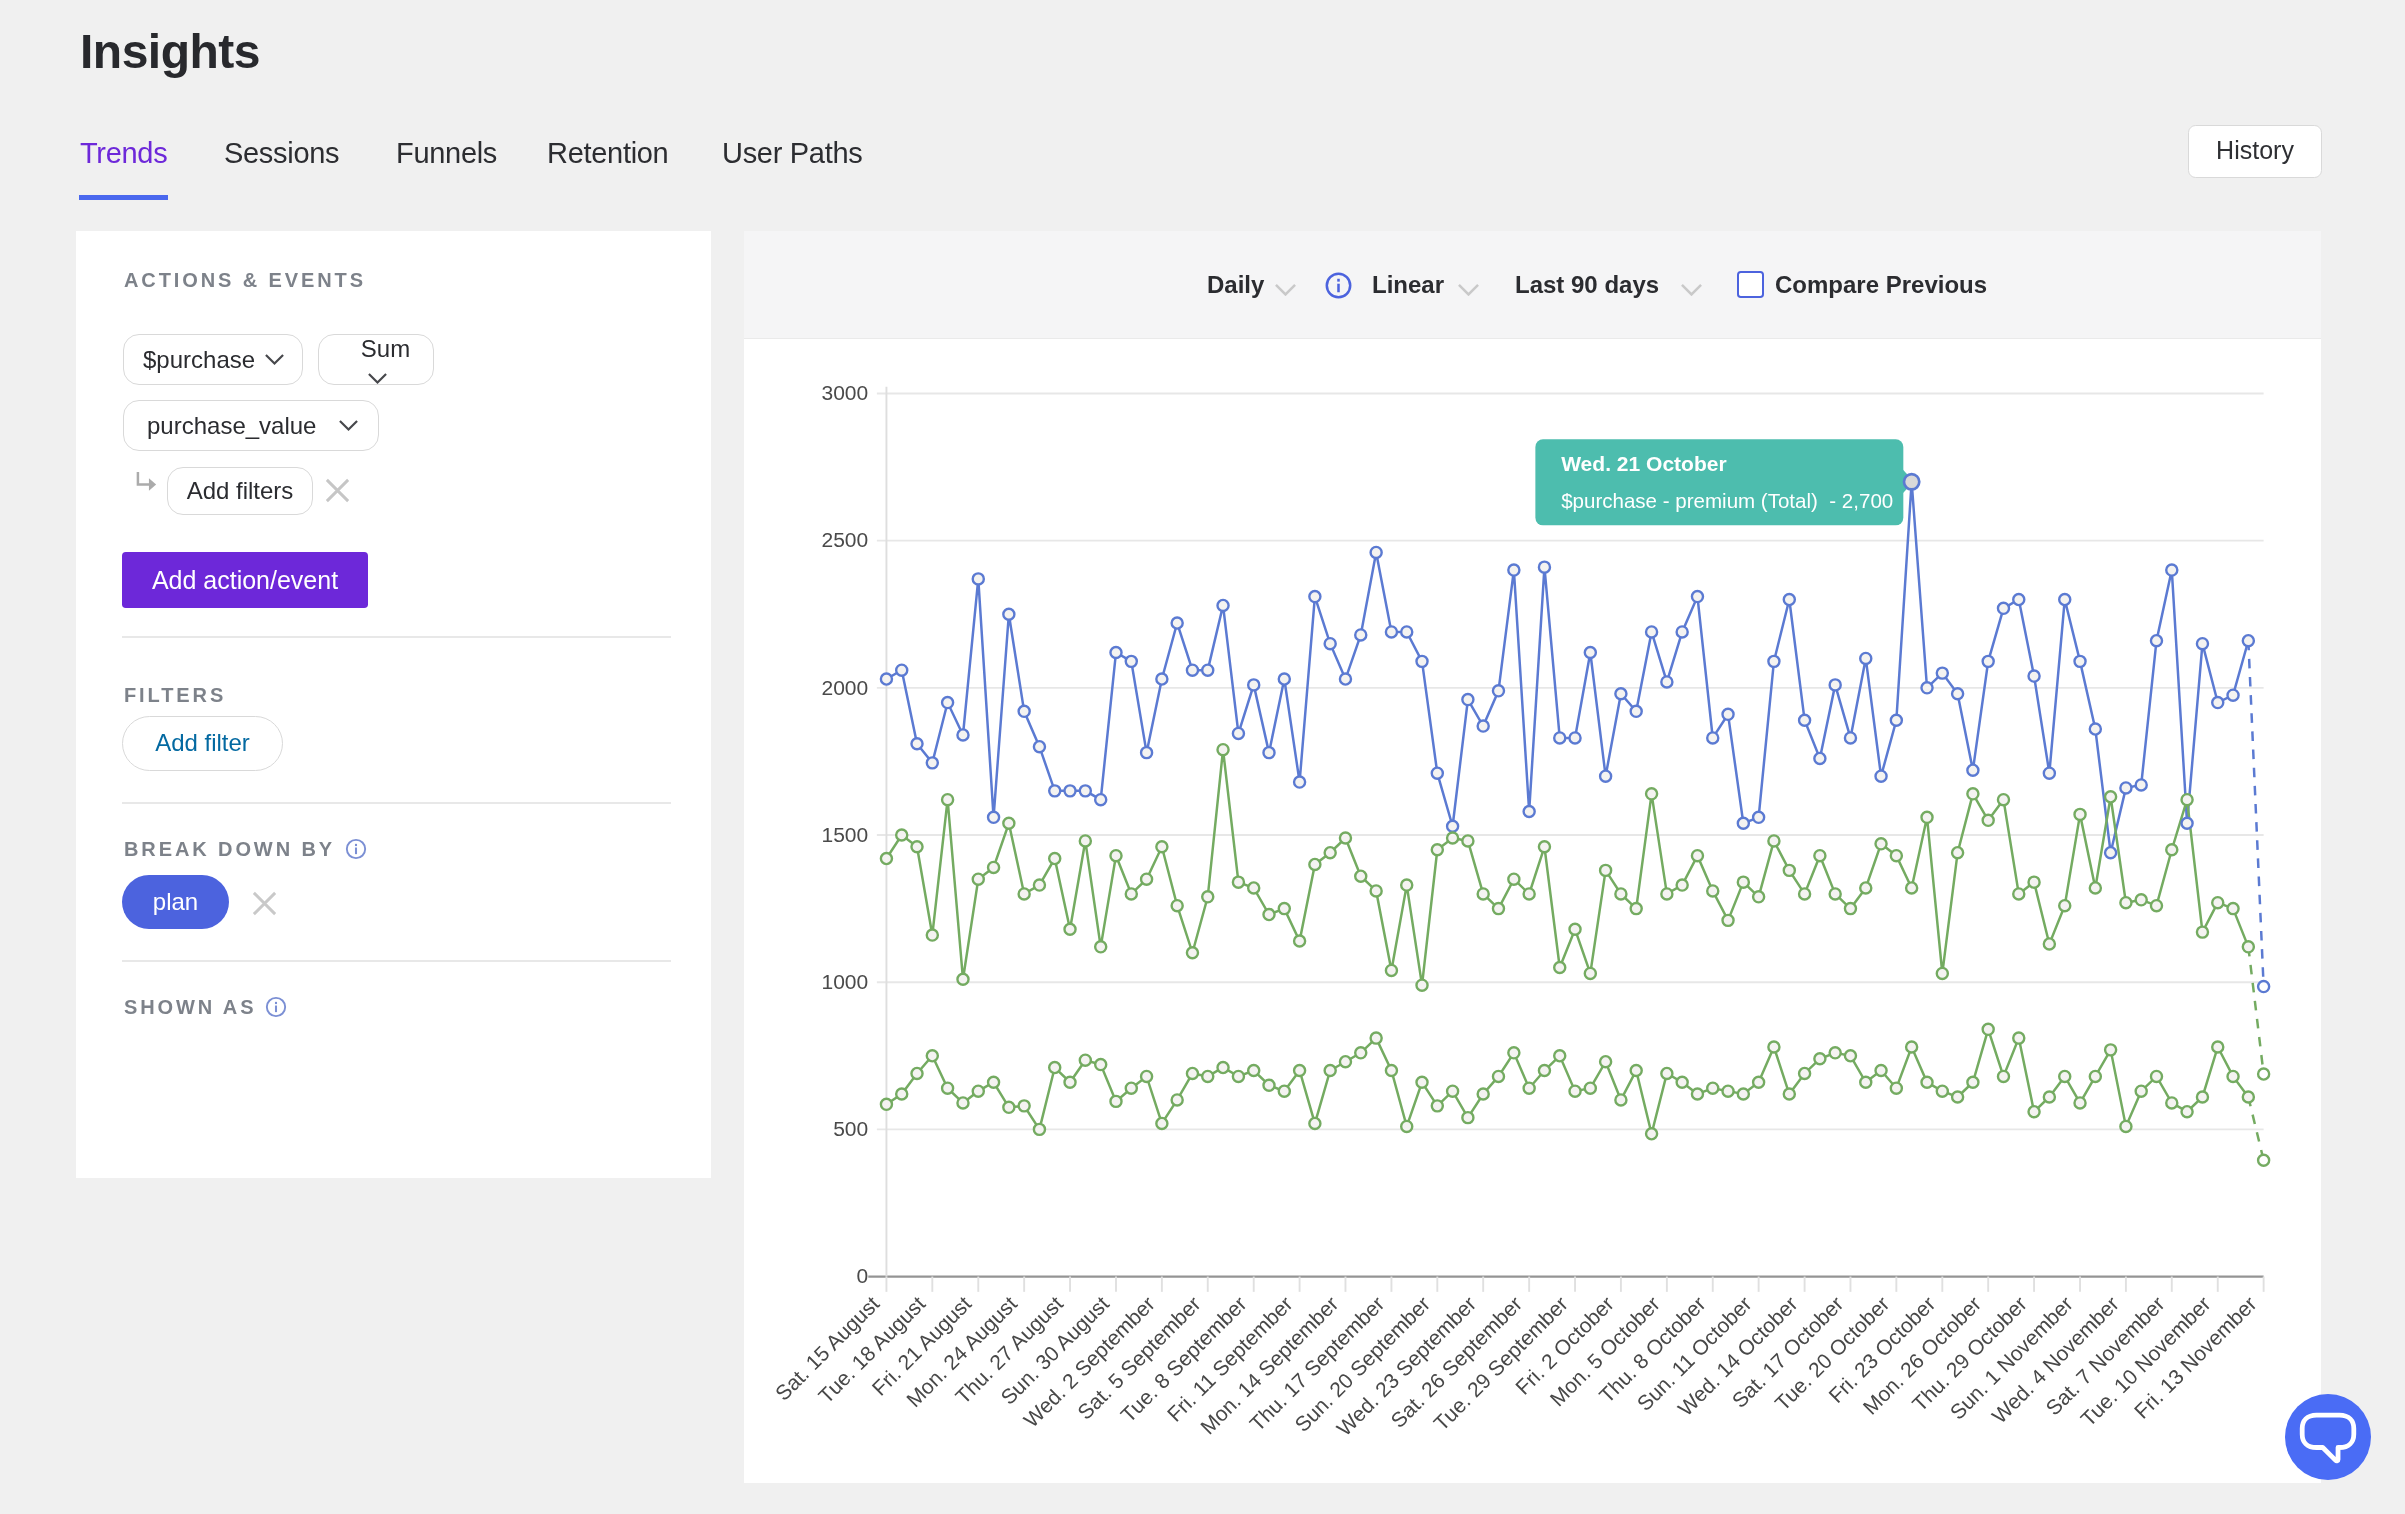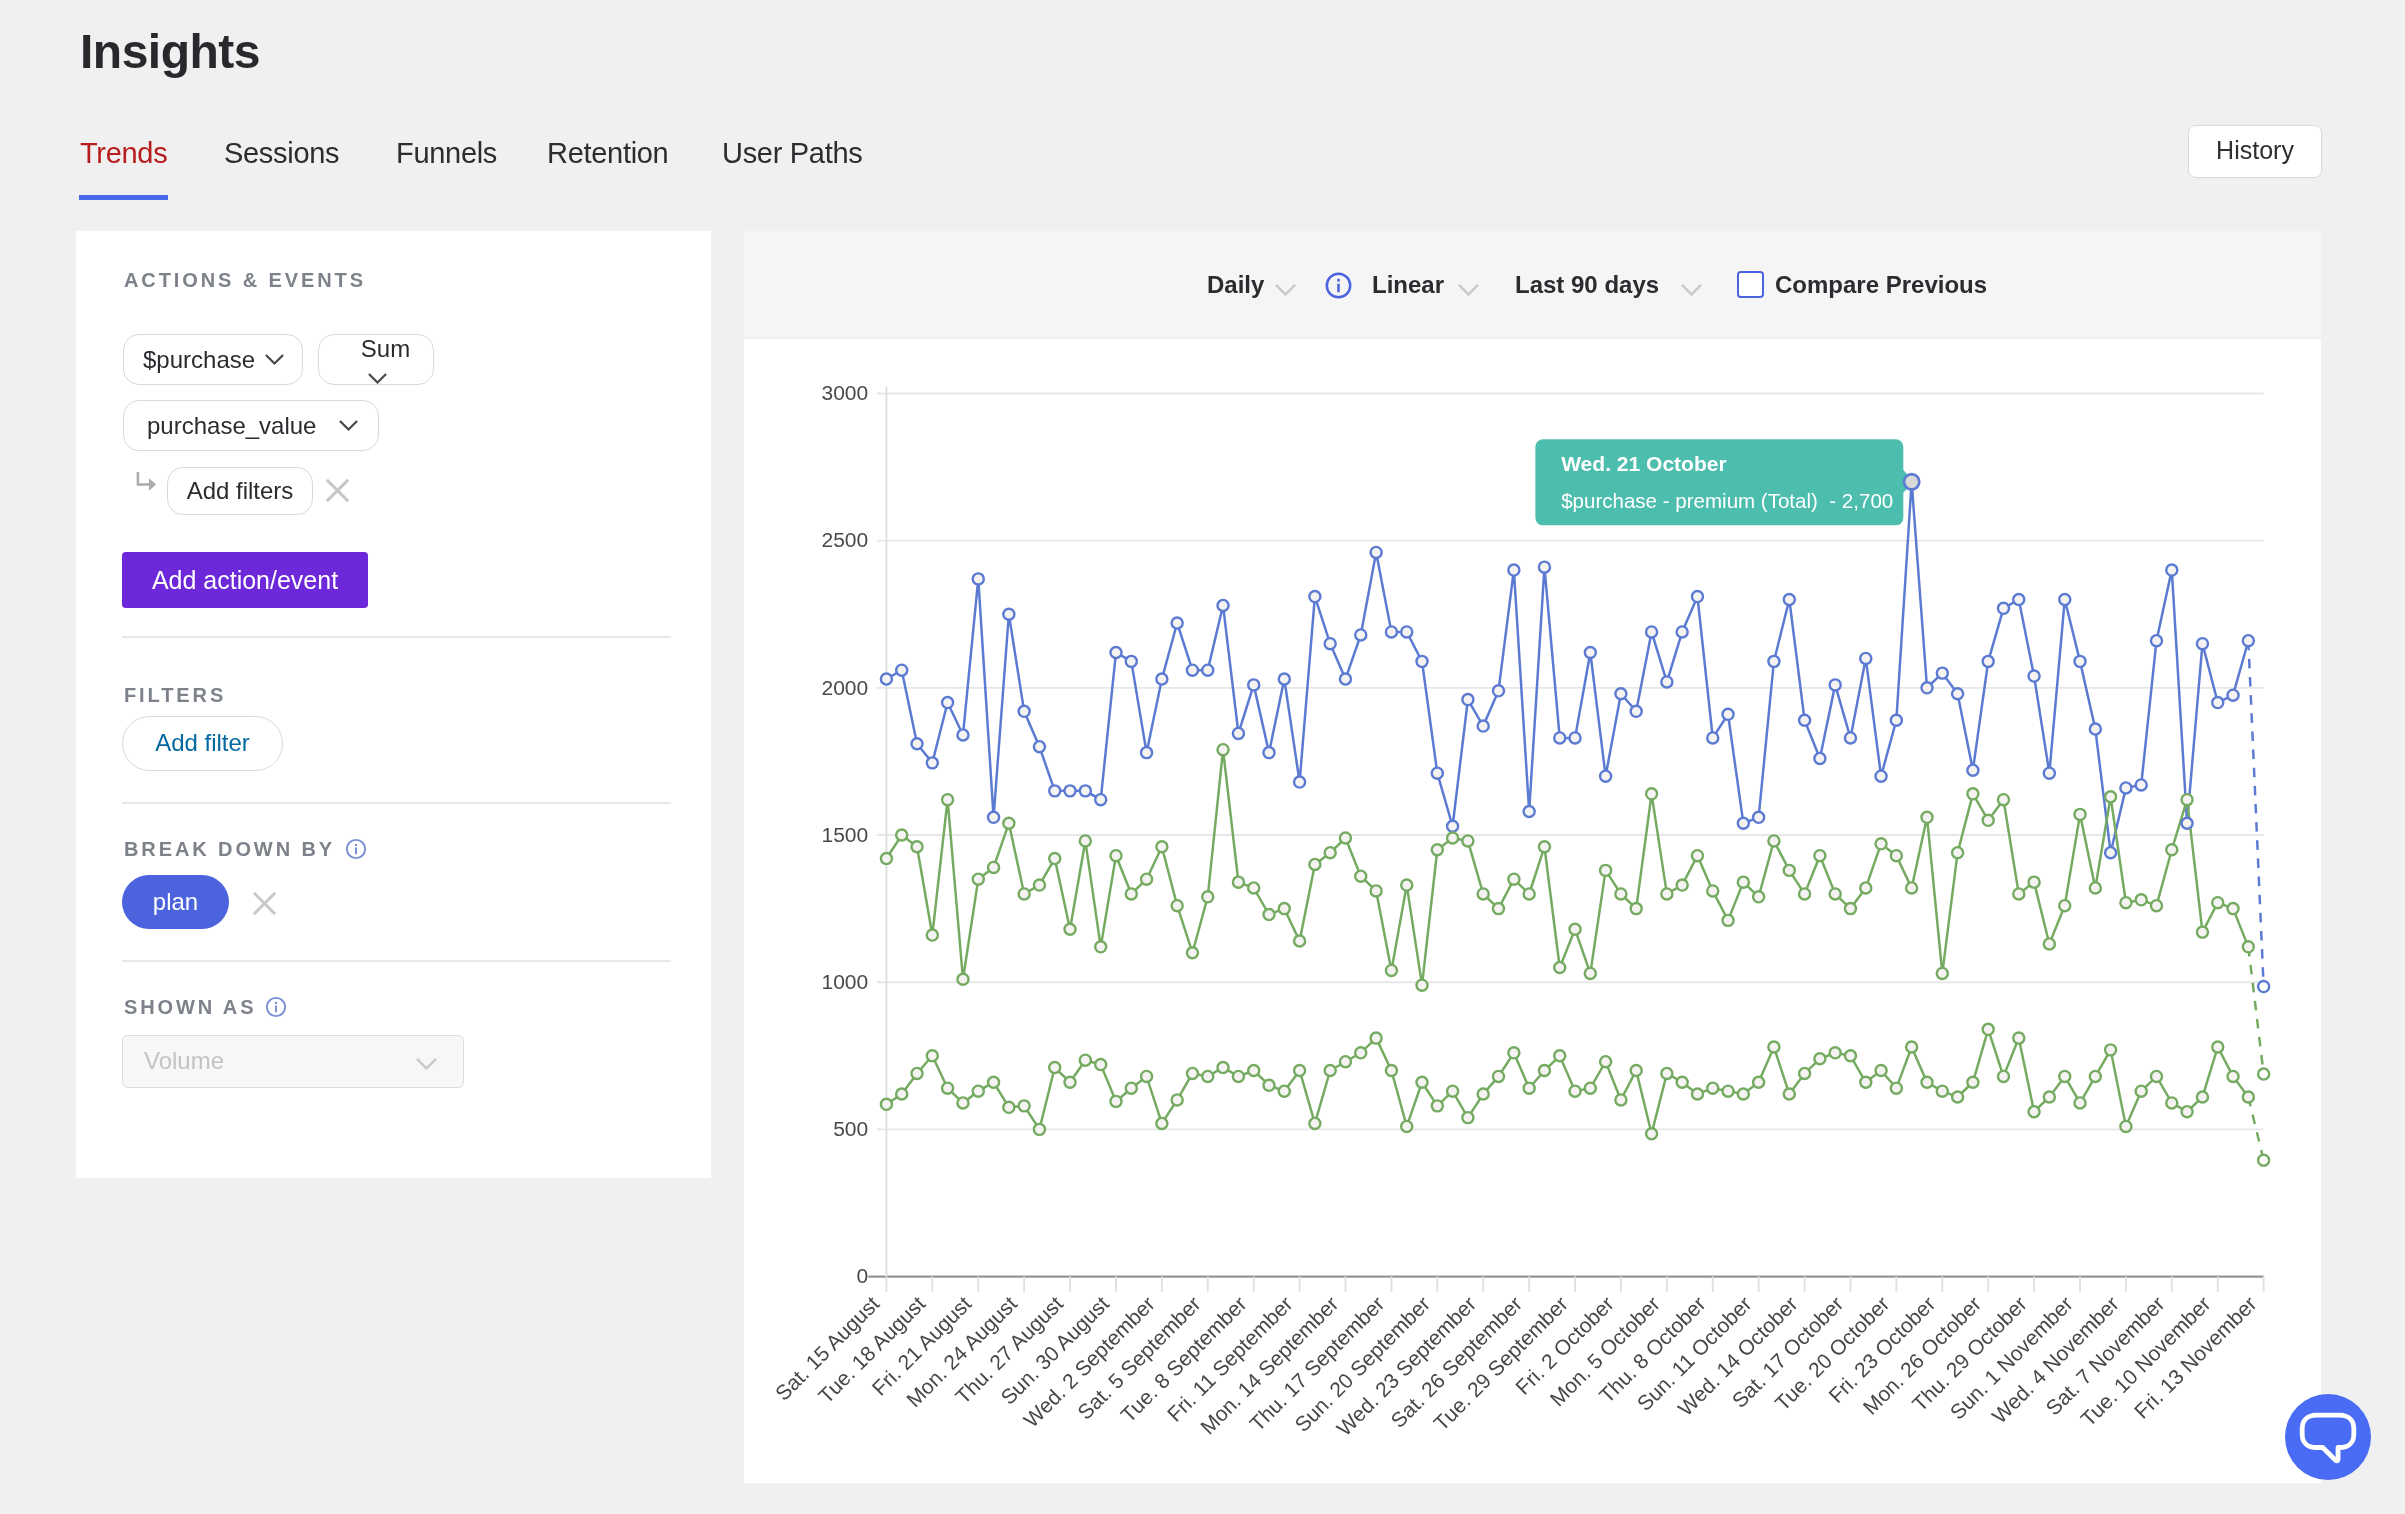--- a/index.html
+++ b/index.html
@@ -1,21 +1,21 @@
 <!DOCTYPE html>
 <html><head>
 <meta charset="utf-8">
 <style>
 * { margin:0; padding:0; box-sizing:border-box; }
 html,body { width:2405px; height:1514px; background:#f0f0f0; font-family:"Liberation Sans", sans-serif; overflow:hidden; }
 .abs { position:absolute; }
 #page { position:relative; width:2405px; height:1514px; }
 h1 { left:80px; top:24px; font-size:48px; font-weight:700; letter-spacing:-0.5px; color:#28292d; }
 .tab { top:137px; font-size:29px; letter-spacing:-0.3px; color:#2c2d31; }
-.tab.active { color:#b91c1c; }
+.tab.active { color:#6d28d9; }
 #tab-underline { left:79px; top:195px; width:89px; height:4.8px; background:#4a68ee; }
 #history { left:2188px; top:125px; width:134px; height:53px; background:#fff; border:1.9px solid #d9d9d9; border-radius:7.6px; font-size:25px; color:#2e2f33; text-align:center; line-height:49px; }
 
 #panel { left:76px; top:231px; width:635px; height:947px; background:#fff; }
 #panel .sec { position:absolute; left:48px; font-size:20px; font-weight:700; letter-spacing:2.9px; color:#7d828a; }
 .selbox { position:absolute; background:#fff; border:1.9px solid #d9d9d9; border-radius:16px; font-size:24px; color:#2b2c30; display:flex; align-items:center; }
 .selbox .txt { flex:1; }
 .chev { display:inline-block; }
 .divider { position:absolute; left:46px; width:549px; height:1.9px; background:#e8e8e8; }
 #addact { position:absolute; left:46px; top:321px; width:246px; height:56px; background:#6d28d9; color:#fff; font-size:25px; border-radius:3.8px; text-align:center; line-height:56px; }
@@ -88,25 +88,20 @@
     <svg class="icon" style="left:174px; top:658px;" width="29" height="29" viewBox="0 0 30 30">
         <path d="M4 4 L26 26 M26 4 L4 26" stroke="#c9c9c9" stroke-width="3"></path>
       </svg>
     <div class="divider" style="top:729px;"></div>
     <div class="sec" style="top:765px;">SHOWN AS</div>
     <svg class="icon" style="left:189px; top:765px;" width="22" height="22" viewBox="0 0 30 30">
         <circle cx="15" cy="15" r="12.5" fill="none" stroke="#7b8fd4" stroke-width="2.6"></circle>
         <rect x="13.6" y="13" width="2.8" height="9" fill="#7b8fd4"></rect>
         <rect x="13.6" y="8" width="2.8" height="3" fill="#7b8fd4"></rect>
       </svg>
-    <div id="shownas-sel">Volume
-      <svg class="chev" style="position:absolute; right:25px; top:21px;" width="23" height="13.4" viewBox="0 0 24 14">
-          <path d="M2 2 L12 12 L22 2" fill="none" stroke="#c9c9c9" stroke-width="2.6"></path>
-        </svg>
-    </div>
   </div>
 
   <div id="card" class="abs">
     <div id="chead">
       <div class="hctl" style="left:463px;">Daily</div>
       <svg class="icon" style="left:530px; top:52px;" width="23" height="13.4" viewBox="0 0 24 14">
           <path d="M2 2 L12 12 L22 2" fill="none" stroke="#c9c9c9" stroke-width="2.6"></path>
         </svg>
       <svg class="icon" style="left:581px; top:41px;" width="27" height="27" viewBox="0 0 30 30">
           <circle cx="15" cy="15" r="13" fill="none" stroke="#4c63de" stroke-width="2.8"></circle>

